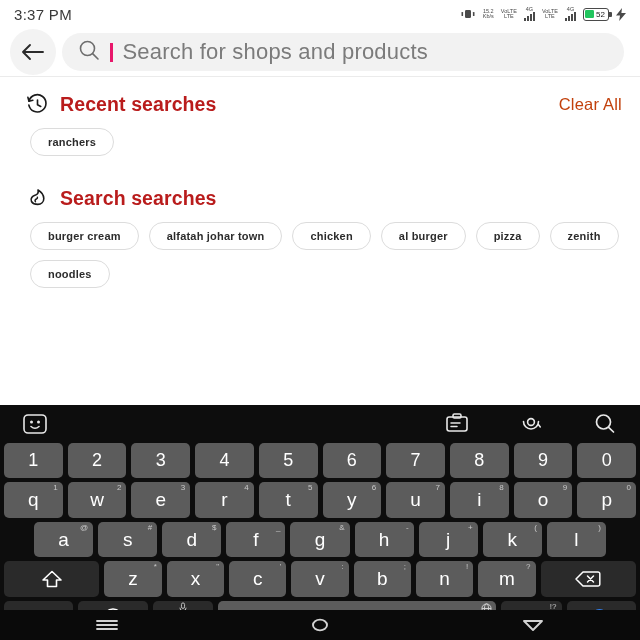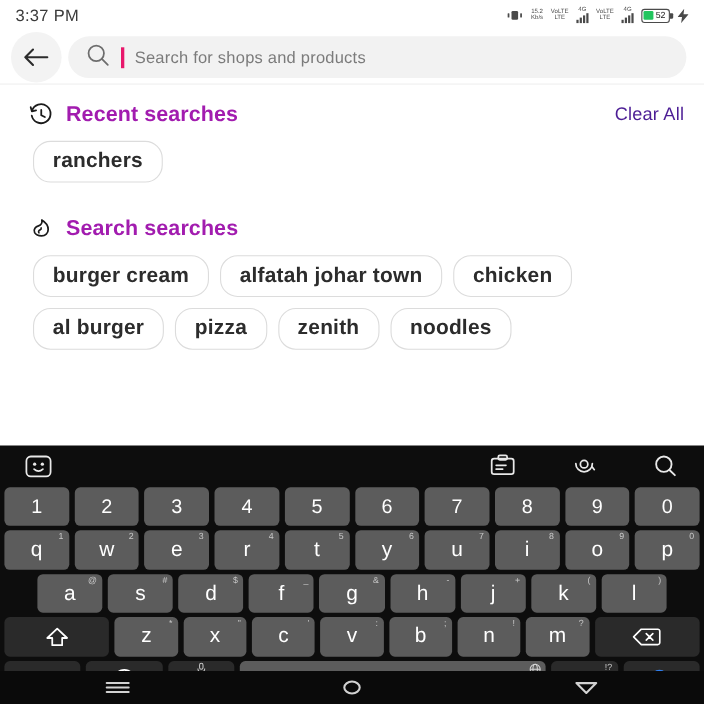--- a/index.html
+++ b/index.html
@@ -35,34 +35,34 @@
   .batt-num { position:absolute; right:3px; top:50%; transform:translateY(-50%);
               font-size:8px; color:#222; }
 
   
   .searchbar-row { height: 48px; display:flex; align-items:center; gap:6px; padding: 0 16px 0 10px; }
   .back-btn { width: 46px; height: 46px; border-radius: 50%; background: #f3f3f3;
               display:flex; align-items:center; justify-content:center; flex:0 0 auto; }
   .search-field { flex: 1; height: 38px; background: #f2f2f2; border-radius: 19px;
                   display:flex; align-items:center; padding: 0 16px; gap: 10px; }
   .caret { width: 2.5px; height: 19px; background: #e8176b; flex:0 0 auto; }
-  .placeholder { font-size: 15px; color: #7b7b7b; letter-spacing: .2px; white-space: nowrap; }
+  .placeholder { font-size: 22px; color: #7b7b7b; letter-spacing: .2px; white-space: nowrap; }
   .divider { height: 1px; background: #ebebeb; }
 
   
   .content { padding: 0 0 0 0; background: #fff; height: 328px; }
   .section-head { display:flex; align-items:center; padding: 16px 18px 0 26px; }
   .sh-icon { width: 26px; display:flex; align-items:center; justify-content:flex-start; color:#1b1b1b; }
-  .sh-title { font-size: 19.5px; font-weight: bold; color: #a21caf; letter-spacing: .1px; margin-left: 8px; }
+  .sh-title { font-size: 19.5px; font-weight: bold; color: #b91c1c; letter-spacing: .1px; margin-left: 8px; }
   .sh-spacer { flex: 1; }
-  .clear-all { font-size: 16.5px; color: #4c1d95; letter-spacing: .2px; }
+  .clear-all { font-size: 16.5px; color: #c2410c; letter-spacing: .2px; }
 
   .chip-row { display:flex; flex-wrap: wrap; gap: 10px; padding: 12px 18px 0 30px; }
   .chip { border: 1.2px solid #dcdcdc; border-radius: 16px; background: #fff;
-          padding: 7px 17px; font-size: 19px; font-weight: bold; color: #2c2c2c;
+          padding: 7px 17px; font-size: 11px; font-weight: bold; color: #2c2c2c;
           letter-spacing: .2px; white-space: nowrap; }
 
   
   .keyboard { position:absolute; left:0; bottom:0; width:640px; height:235px;
               background: #0d0d0d; display:flex; flex-direction:column; }
   .kb-toolbar { height: 38px; display:flex; align-items:center; padding: 0 22px; }
   .kb-tb-left { display:flex; align-items:center; }
   .kb-tb-spacer { flex:1; }
   .kb-tb-right { display:flex; align-items:center; gap: 48px; }
   .kb-ico { color:#e8e8e8; display:flex; align-items:center; justify-content:center; }

